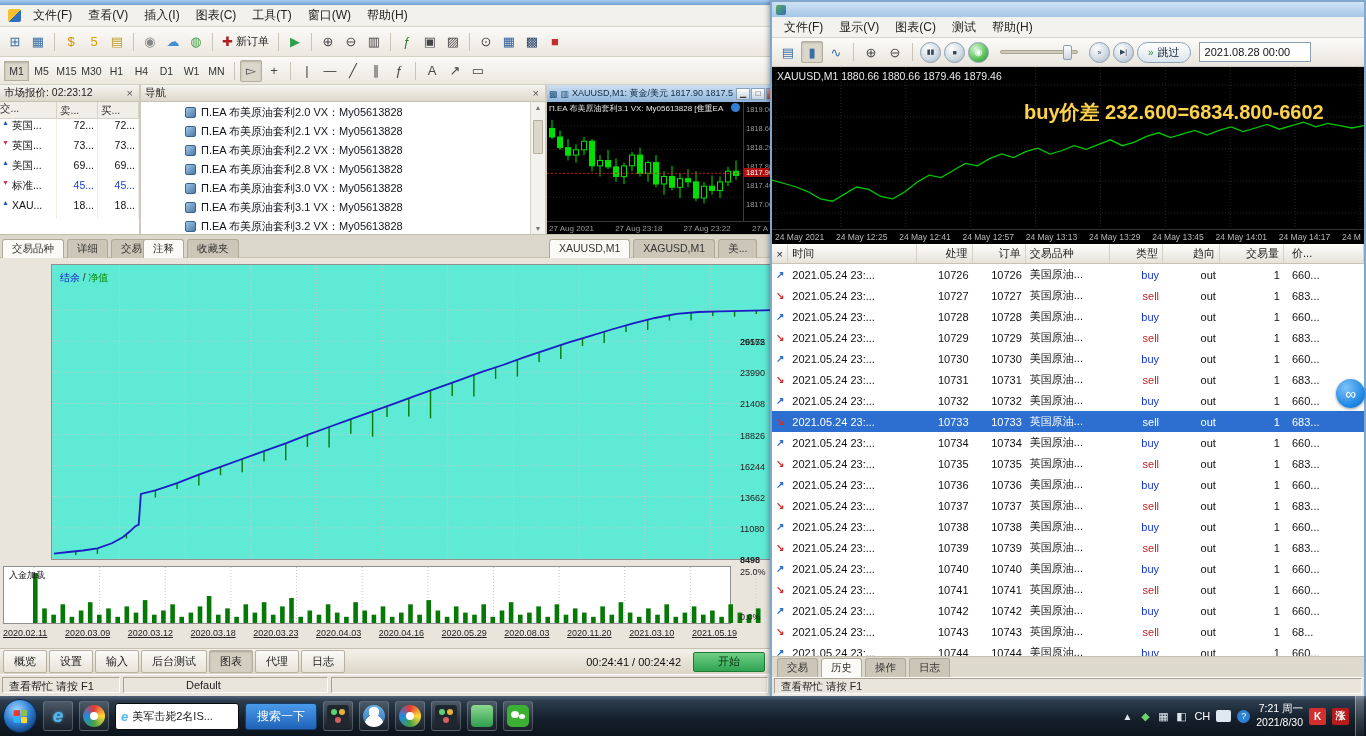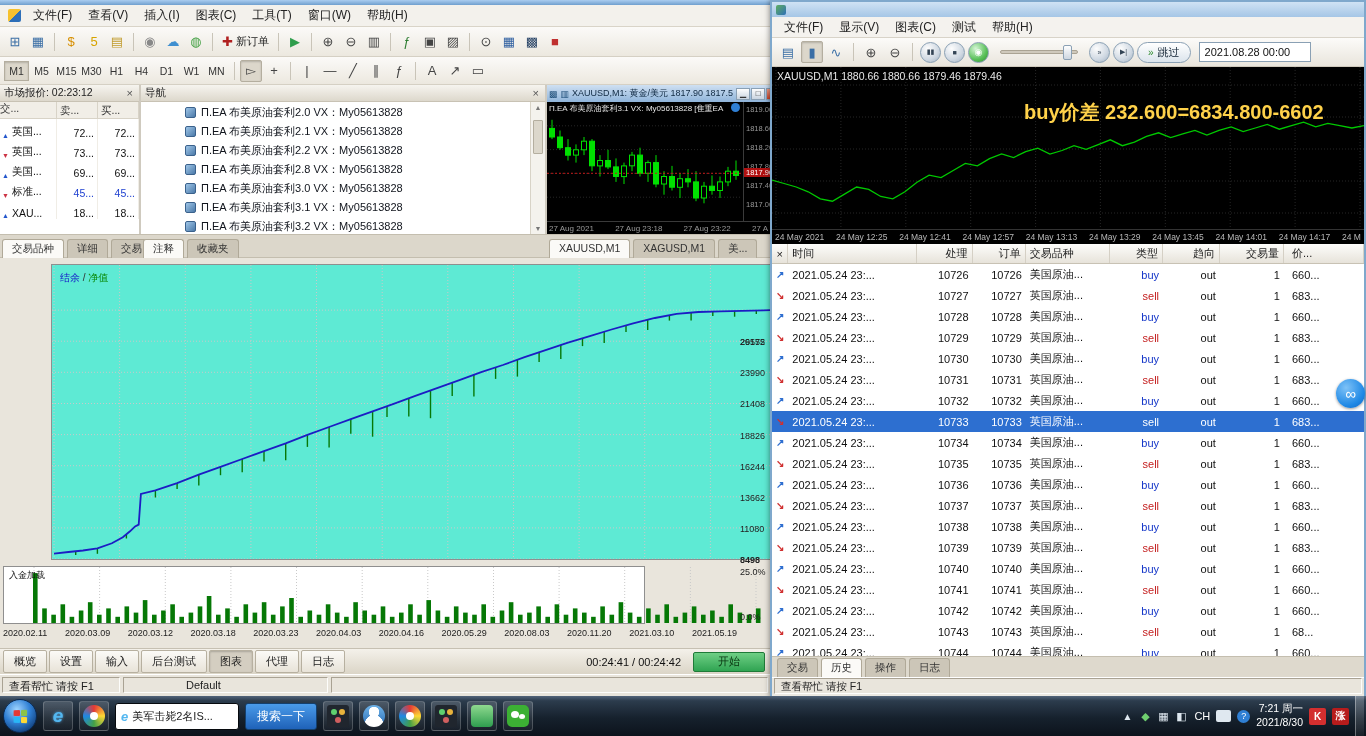--- a/index.html
+++ b/index.html
@@ -24,21 +24,21 @@
 
   
   .panels{position:absolute;top:85px;left:0;right:0;height:149px;}
   .phd{height:17px;background:linear-gradient(#f6f4ef,#ddd8cc);border-bottom:1px solid #c8c2b4;display:flex;align-items:center;padding:0 4px;font-size:10.5px;color:#222;}
   .phd .x{margin-left:auto;font-size:11px;color:#555;padding:0 2px;}
   .mwp{position:absolute;left:0;top:0;width:141px;height:100%;background:#fff;border-right:2px solid #cfcabf;overflow:hidden;}
   .mwcols{display:flex;height:17px;background:#f1eee7;border-bottom:1px solid #d8d3c7;font-size:10.5px;color:#333;}
   .mwh{border-right:1px solid #d8d3c7;padding:2px 3px;overflow:hidden;}
   .mwh.c0{width:57px}.mwh.c1{width:41px}.mwh.c2{width:41px}
   .mwrow{display:flex;height:20px;align-items:center;font-size:10.5px;}
-  .mwrow>div{border-right:1px solid #f0ede6;height:100%;display:flex;align-items:flex-end;}
+  .mwrow>div{border-right:1px solid #f0ede6;height:100%;display:flex;align-items:flex-start;}
   .mwc0{width:57px;gap:3px;padding-left:2px;overflow:hidden;}
   .mwc1,.mwc2{width:41px;justify-content:flex-end;padding-right:3px;color:#111;}
   .mwc1.blue,.mwc2.blue{color:#1d3fd0;}
   .arr{font-size:7px;}.arr.up{color:#2255cc}.arr.down{color:#cc3344}
   .navp{position:absolute;left:141px;top:0;width:406px;height:100%;background:#fff;border-right:2px solid #cfcabf;overflow:hidden;}
   #nav-items{position:absolute;top:18px;left:0;right:15px;bottom:0;overflow:hidden;}
   .navitem{display:flex;align-items:center;gap:5px;height:19px;padding-left:44px;font-size:11px;color:#10141c;white-space:nowrap;}
   .navico{width:11px;height:11px;background:linear-gradient(135deg,#9fc6e8,#4b79a8);border:1px solid #3a618c;border-radius:2px;flex:none;}
   .navsb{position:absolute;right:0;top:17px;bottom:0;width:15px;background:#f4f2ed;border-left:1px solid #d8d3c7;font-size:7px;color:#777;text-align:center;}
   .navsb .th{position:absolute;left:2px;right:2px;top:18px;height:34px;background:#dcd7cb;border:1px solid #b4ae9f;border-radius:1px;}
@@ -65,23 +65,23 @@
   .ts{display:flex;}
   .ts-mw{width:141px}.ts-nav{width:406px}.ts-ch{flex:1}
   .ptab{height:19px;padding:2px 9px;font-size:10.5px;color:#333;background:#ccc6b8;border:1px solid #b0a998;border-bottom:none;border-radius:3px 3px 0 0;margin:4px 1px 0 2px;white-space:nowrap;}
   .ptab.act{background:#fbfaf7;}
 
   
   .tester{position:absolute;top:258px;left:0;right:0;height:390px;background:#e9e5dc;}
   .tplot{position:absolute;left:3px;top:6px;width:734px;height:296px;background:#5eead4;border:1px solid #8f8f8f;margin-left:48px;}
   .legend{position:absolute;left:8px;top:6px;font-size:10px;z-index:2;}
   .lg-bal{color:#1414c8}.lg-eq{color:#0a8a0a}.lg-sep{color:#333}
-  .tsub{position:absolute;left:3px;top:308px;width:642px;height:58px;background:#fff;border:1px solid #8f8f8f;padding-left:28px;}
+  .tsub{position:absolute;left:3px;top:308px;width:728px;height:58px;background:#fff;border:1px solid #8f8f8f;padding-left:28px;}
   .sublabel{position:absolute;left:5px;top:2px;font-size:9px;color:#111;z-index:2;}
-  #tester-x{position:absolute;left:3px;top:370px;width:734px;display:flex;justify-content:space-between;font-size:9px;color:#222;}
+  #tester-x{position:absolute;left:3px;top:370px;width:734px;display:flex;justify-content:space-between;font-size:9px;color:#222;text-decoration:underline;}
   #t-y{position:absolute;left:738px;top:0;width:32px;height:100%;font-size:9px;color:#222;}
   .ytick{position:absolute;left:2px;white-space:nowrap;}
   .gw{stroke:#c9c9c9;stroke-width:1;stroke-dasharray:1,2;}
   .gb{stroke:#262626;stroke-width:1;stroke-dasharray:1,2;}
   .dip{stroke:#067806;stroke-width:1.4;}
   .bal{fill:none;stroke:#1c1cc4;stroke-width:1.8;}
   .bar{fill:#067806;}
   .ln{fill:none;stroke:#00c800;stroke-width:1.3;}
   .wick{stroke:#00e000;stroke-width:1;}
   .bull{fill:#000;stroke:#00e000;}

